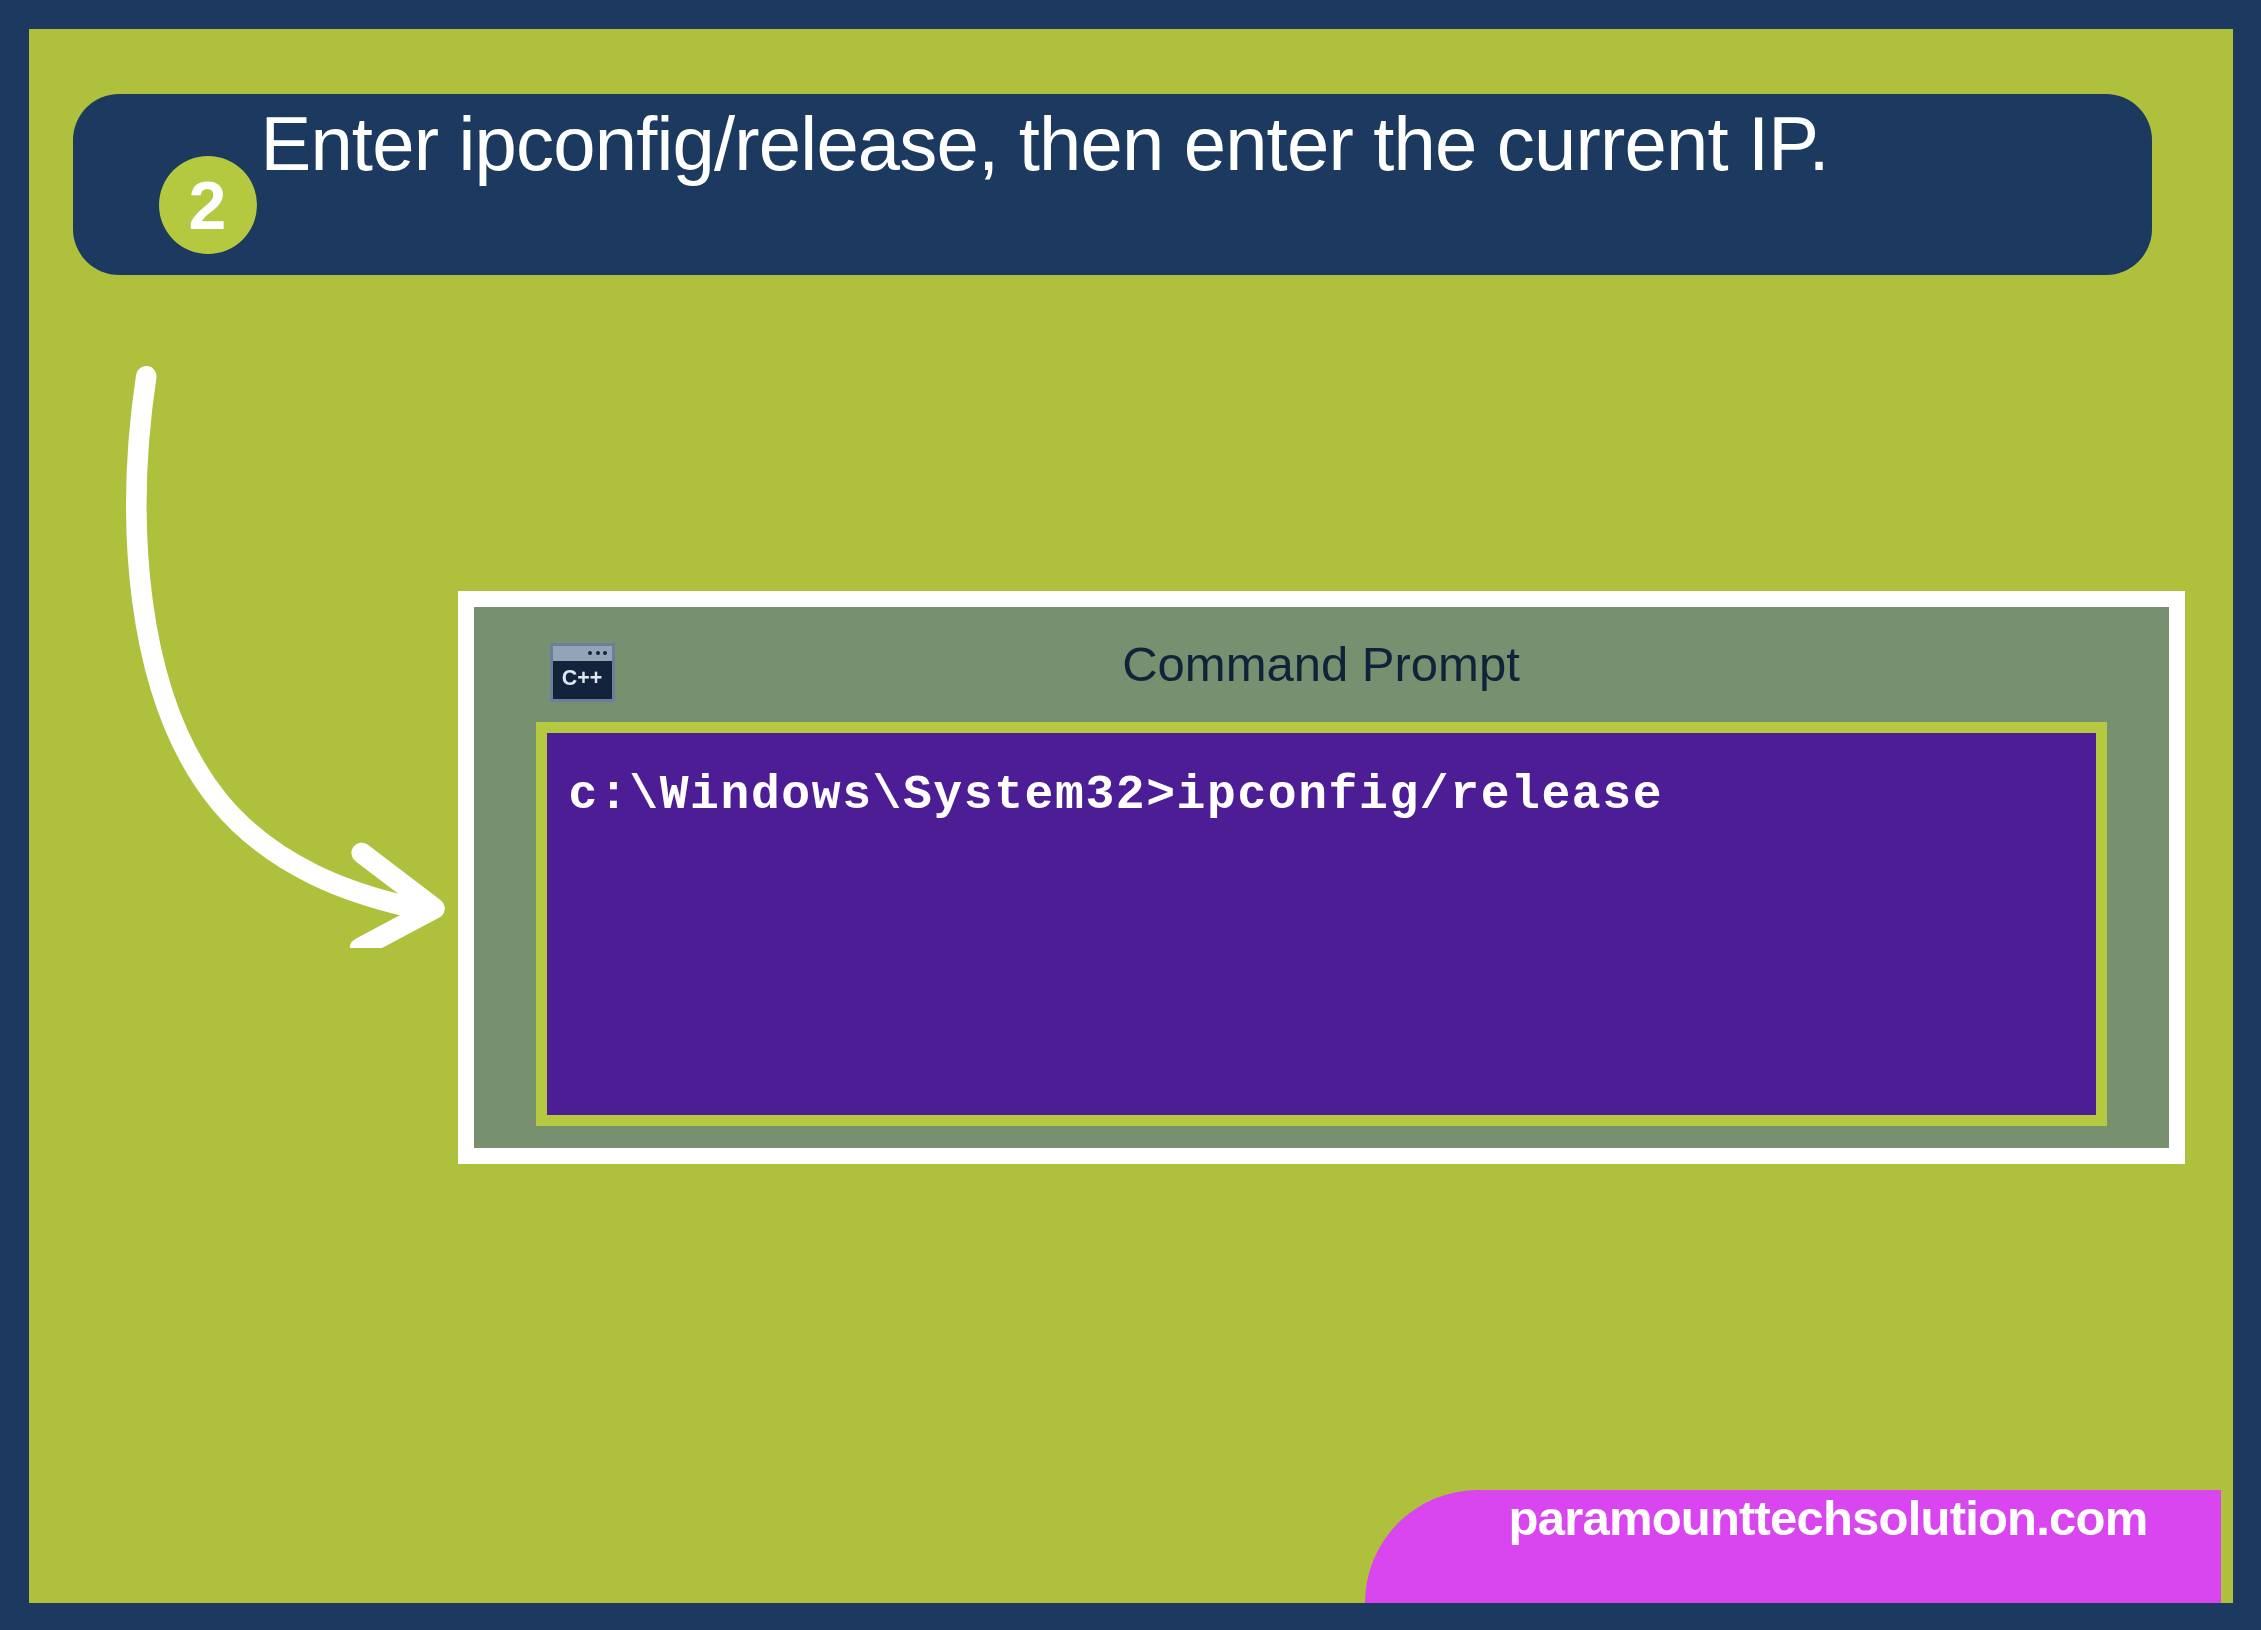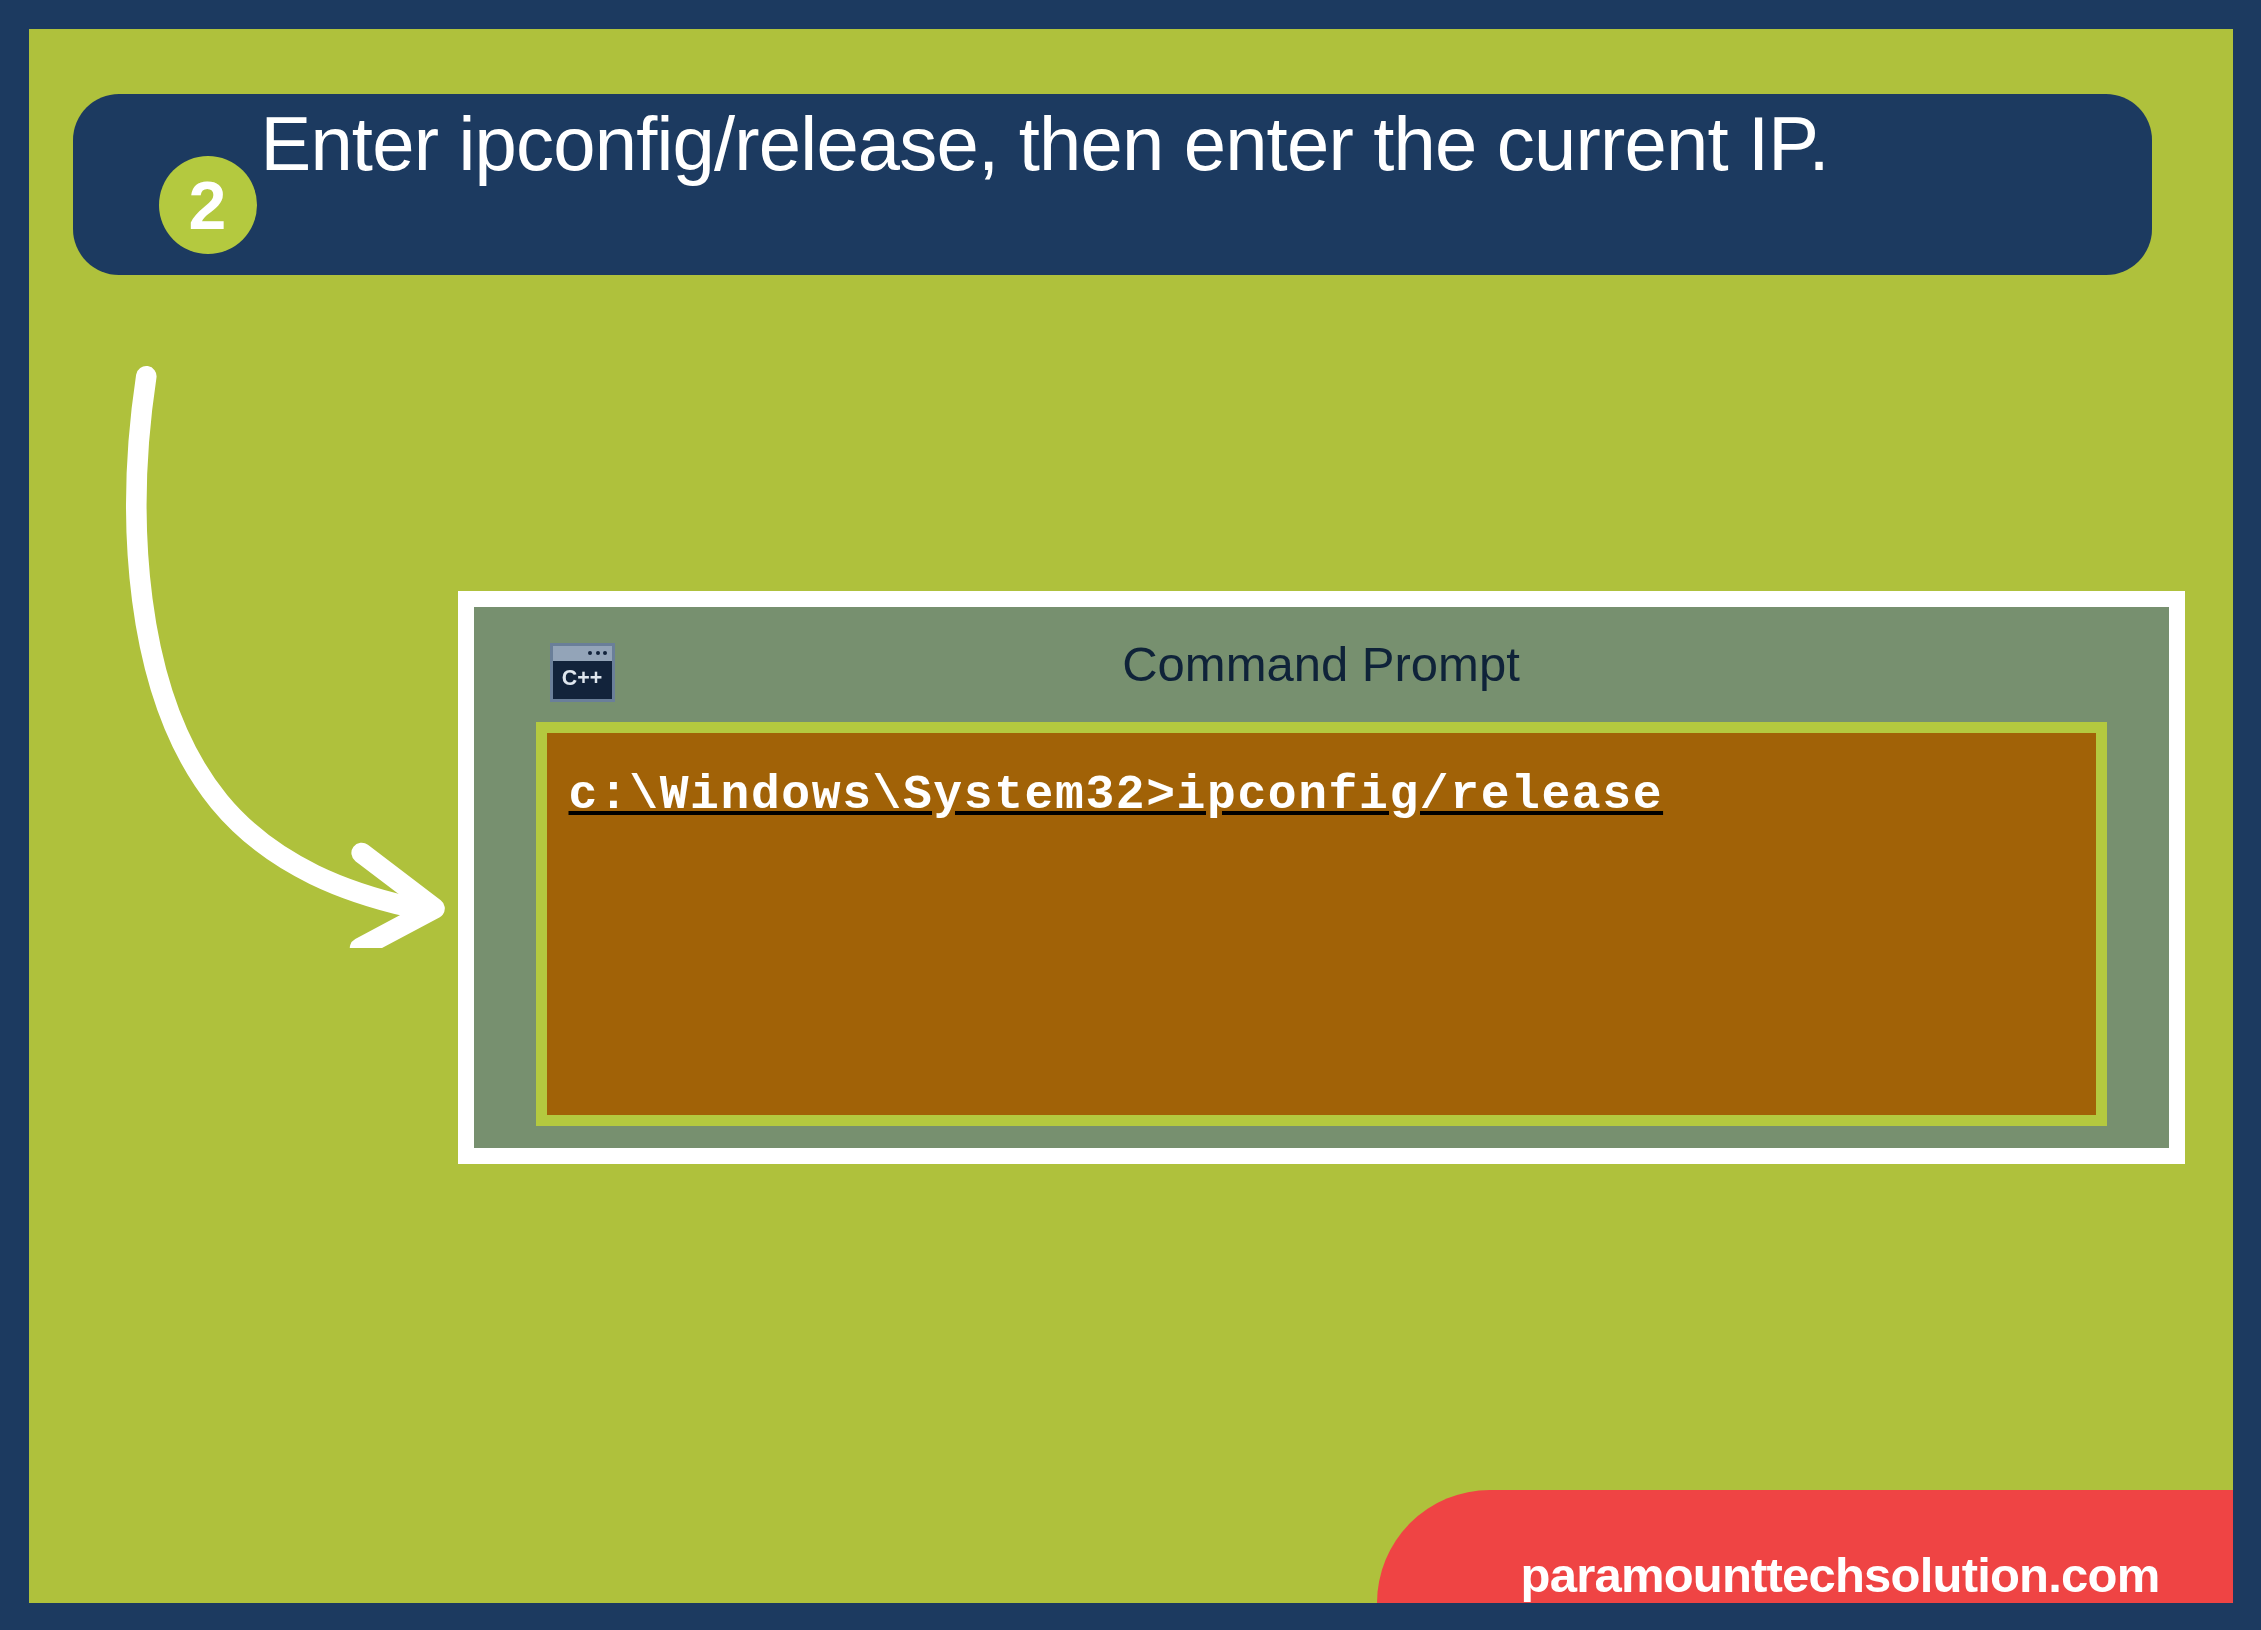--- a/index.html
+++ b/index.html
@@ -167,45 +167,44 @@
     top: 115px;
     right: 62px;
     bottom: 22px;
     background: #b4c93f;
     padding: 11px;
     box-sizing: border-box;
   }
   #cmd-screen {
     width: 100%;
     height: 100%;
-    background: #a16207;
+    background: #4c1d95;
     box-sizing: border-box;
     padding: 35px 0 0 22px;
-    text-decoration: underline;
   }
   #cmd-line {
     color: #ffffff;
     font-size: 48px;
     font-weight: 700;
     letter-spacing: 1.6px;
     white-space: pre;
     font-family: "Liberation Mono", "DejaVu Sans Mono", monospace;
   }
 
   
   #footer-bar {
     position: absolute;
-    right: 0;
+    right: 12px;
     bottom: 0;
     width: 856px;
     height: 113px;
-    background: #ef4444;
+    background: #d946ef;
     border-top-left-radius: 127px;
     display: flex;
-    align-items: flex-end;
+    align-items: flex-start;
     justify-content: center;
     box-sizing: border-box;
     padding-left: 71px;
   }
   #footer-url {
     color: #ffffff;
     font-size: 49px;
     font-weight: 700;
     letter-spacing: -0.8px;
     font-family: "Liberation Sans", sans-serif;

